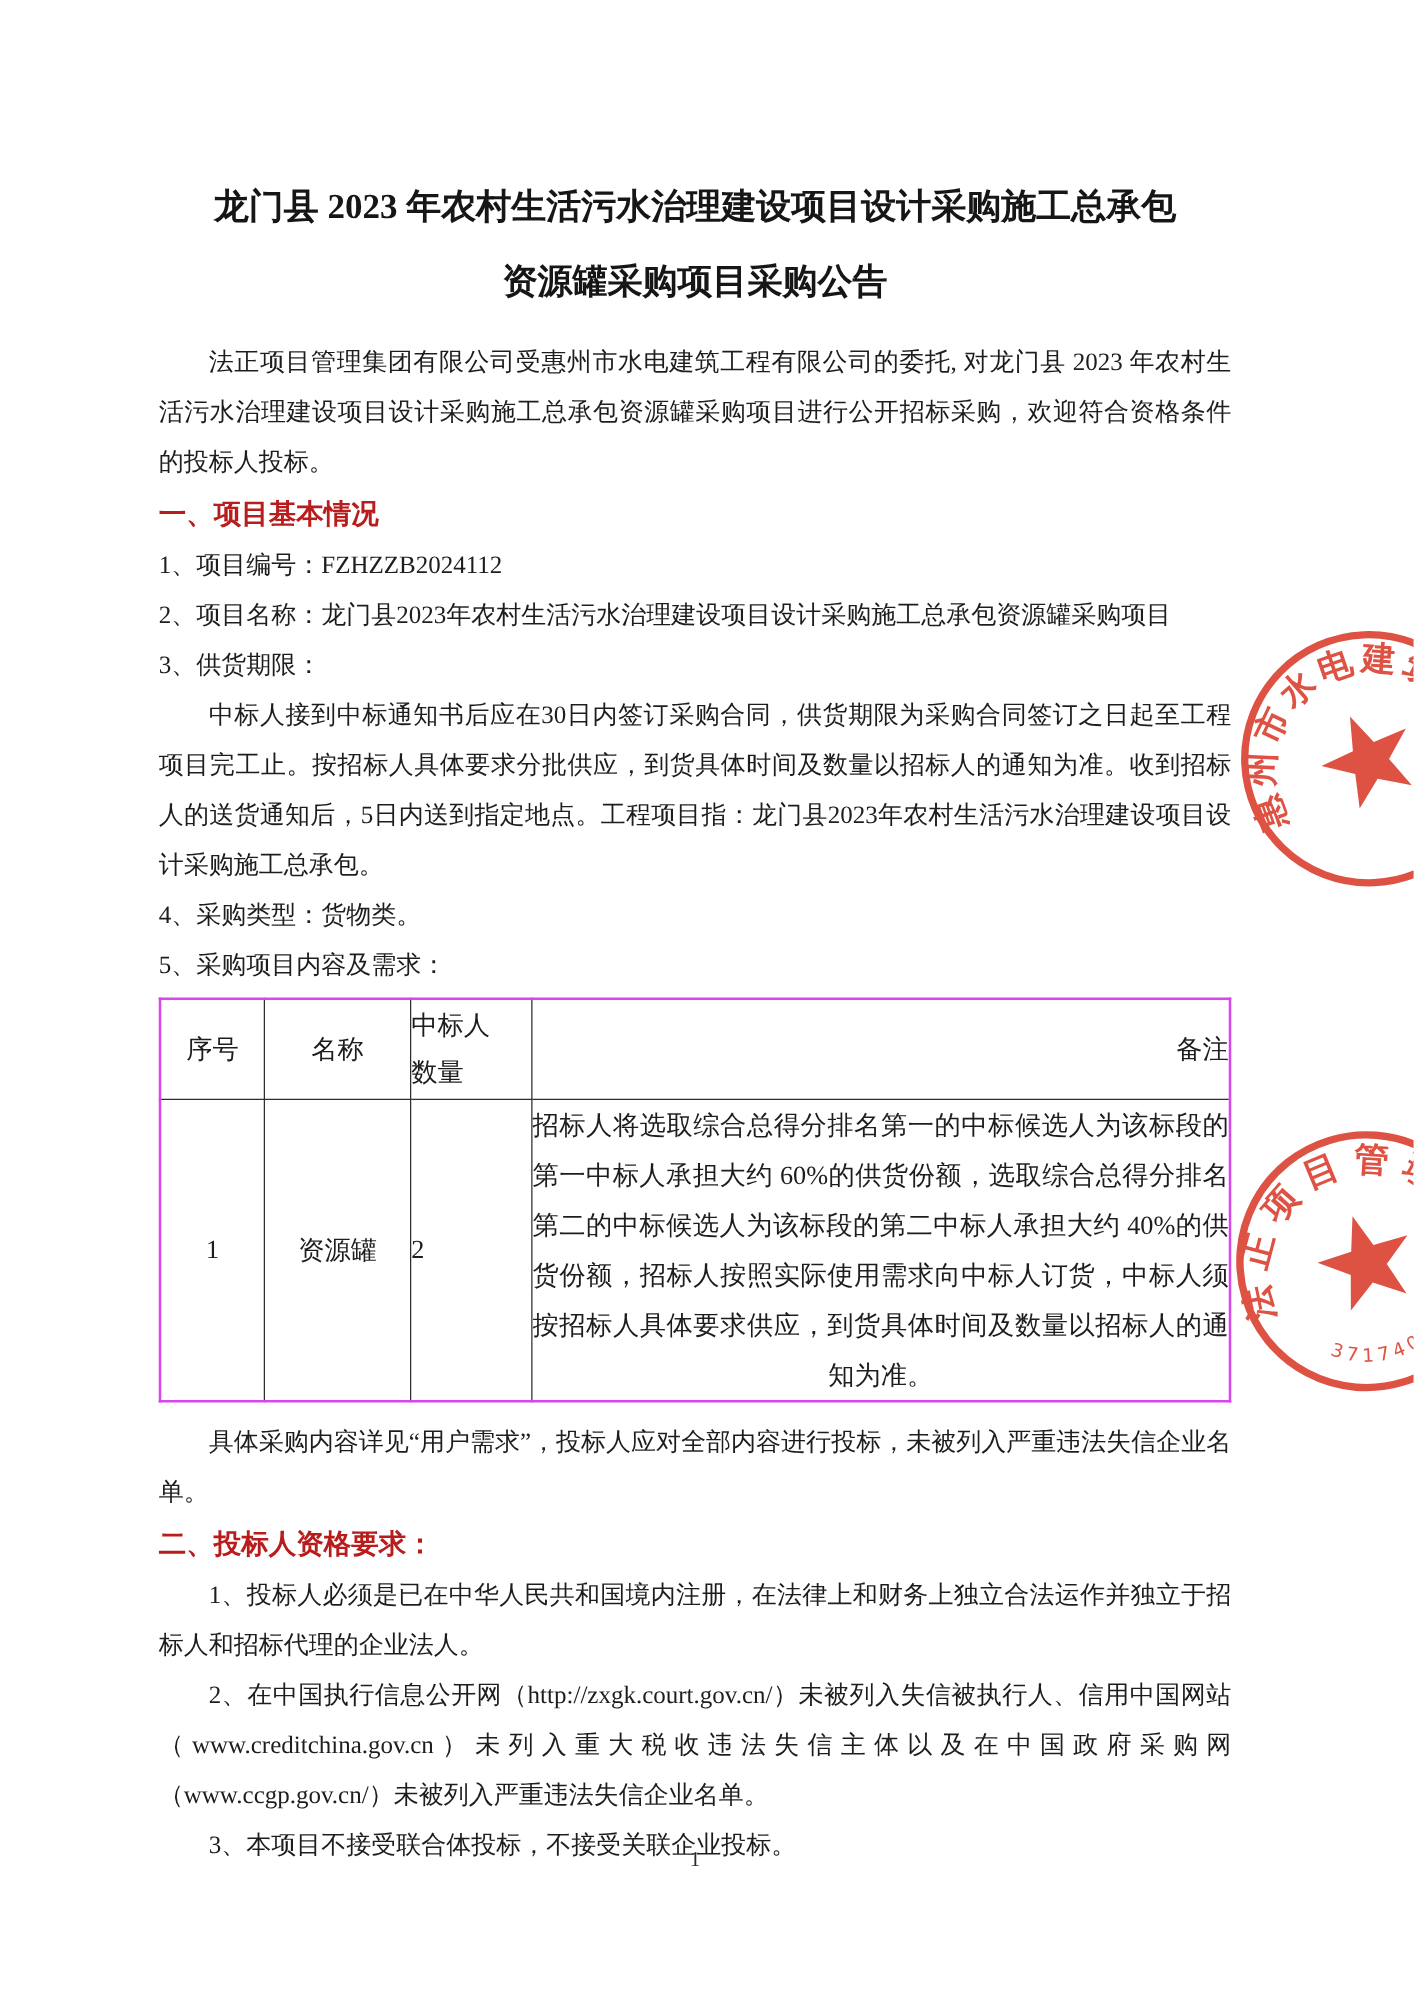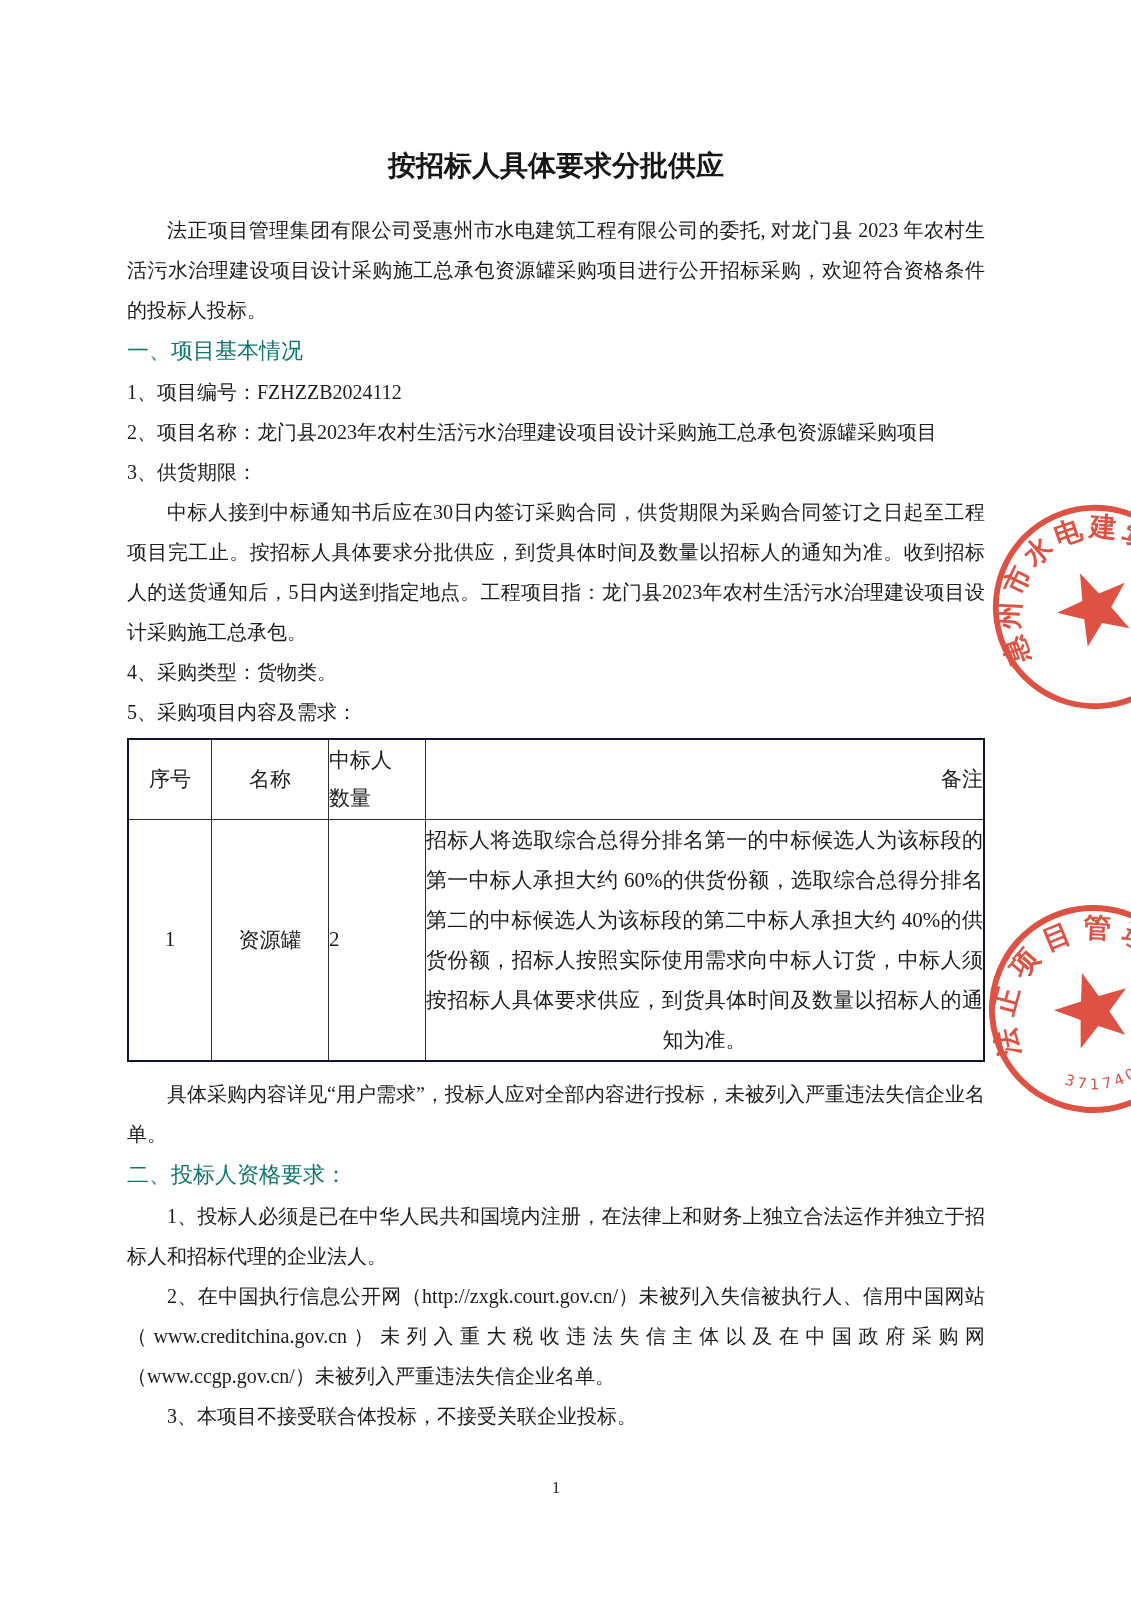--- a/index.html
+++ b/index.html
@@ -30,38 +30,38 @@
   .para {
     margin: 0;
     font-size: 20px;
     line-height: 40px;
     text-align: justify;
   }
   .indent { text-indent: 2em; }
   .sec-heading {
     margin: 0;
     font-size: 22px;
-    font-weight: normal;
+    font-weight: bold;
     line-height: 42px;
-    color: #0f766e;
+    color: #b91c1c;
     font-family: "Liberation Sans", "DejaVu Sans", sans-serif;
   }
   table.req-table {
     border-collapse: collapse;
     width: 858px;
     margin: 6px 0 0 0;
     table-layout: fixed;
   }
   table.req-table th, table.req-table td {
     border: 1px solid #2e2e2e;
     font-weight: normal;
     font-size: 21px;
     padding: 0;
   }
-  table.req-table { border: 2px solid #0f172a; }
+  table.req-table { border: 2px solid #d946ef; }
   th.c-seq, td.c-seq { width: 82px; text-align: center; }
   th.c-name, td.c-name { width: 116px; text-align: center; }
   th.c-count, td.c-count { width: 96px; text-align: left; }
   th.c-remark { text-align: right; }
   tr.hdr-row { height: 80px; }
   tr.body-row { height: 208px; }
   .hdr-two-line span { display: block; line-height: 38px; }
   td.c-remark {
     padding: 0 10px;
     line-height: 40px;
@@ -101,21 +101,22 @@
     letter-spacing: 4px;
   }
 </style>
 </head>
 <body>
 
 <div class="page">
   <div class="content">
 
     <h1 class="doc-title">
-      <span class="tline">按招标人具体要求分批供应</span>
+      <span class="tline">龙门县 2023 年农村生活污水治理建设项目设计采购施工总承包</span>
+      <span class="tline">资源罐采购项目采购公告</span>
     </h1>
 
     <p class="para indent">法正项目管理集团有限公司受惠州市水电建筑工程有限公司的委托, 对龙门县 2023 年农村生活污水治理建设项目设计采购施工总承包资源罐采购项目进行公开招标采购，欢迎符合资格条件的投标人投标。</p>
 
     <h2 class="sec-heading">一、项目基本情况</h2>
 
     <p class="para">1、项目编号：FZHZZB2024112</p>
     <p class="para">2、项目名称：龙门县2023年农村生活污水治理建设项目设计采购施工总承包资源罐采购项目</p>
     <p class="para">3、供货期限：</p>
     <p class="para indent">中标人接到中标通知书后应在30日内签订采购合同，供货期限为采购合同签订之日起至工程项目完工止。按招标人具体要求分批供应，到货具体时间及数量以招标人的通知为准。收到招标人的送货通知后，5日内送到指定地点。工程项目指：龙门县2023年农村生活污水治理建设项目设计采购施工总承包。</p>

